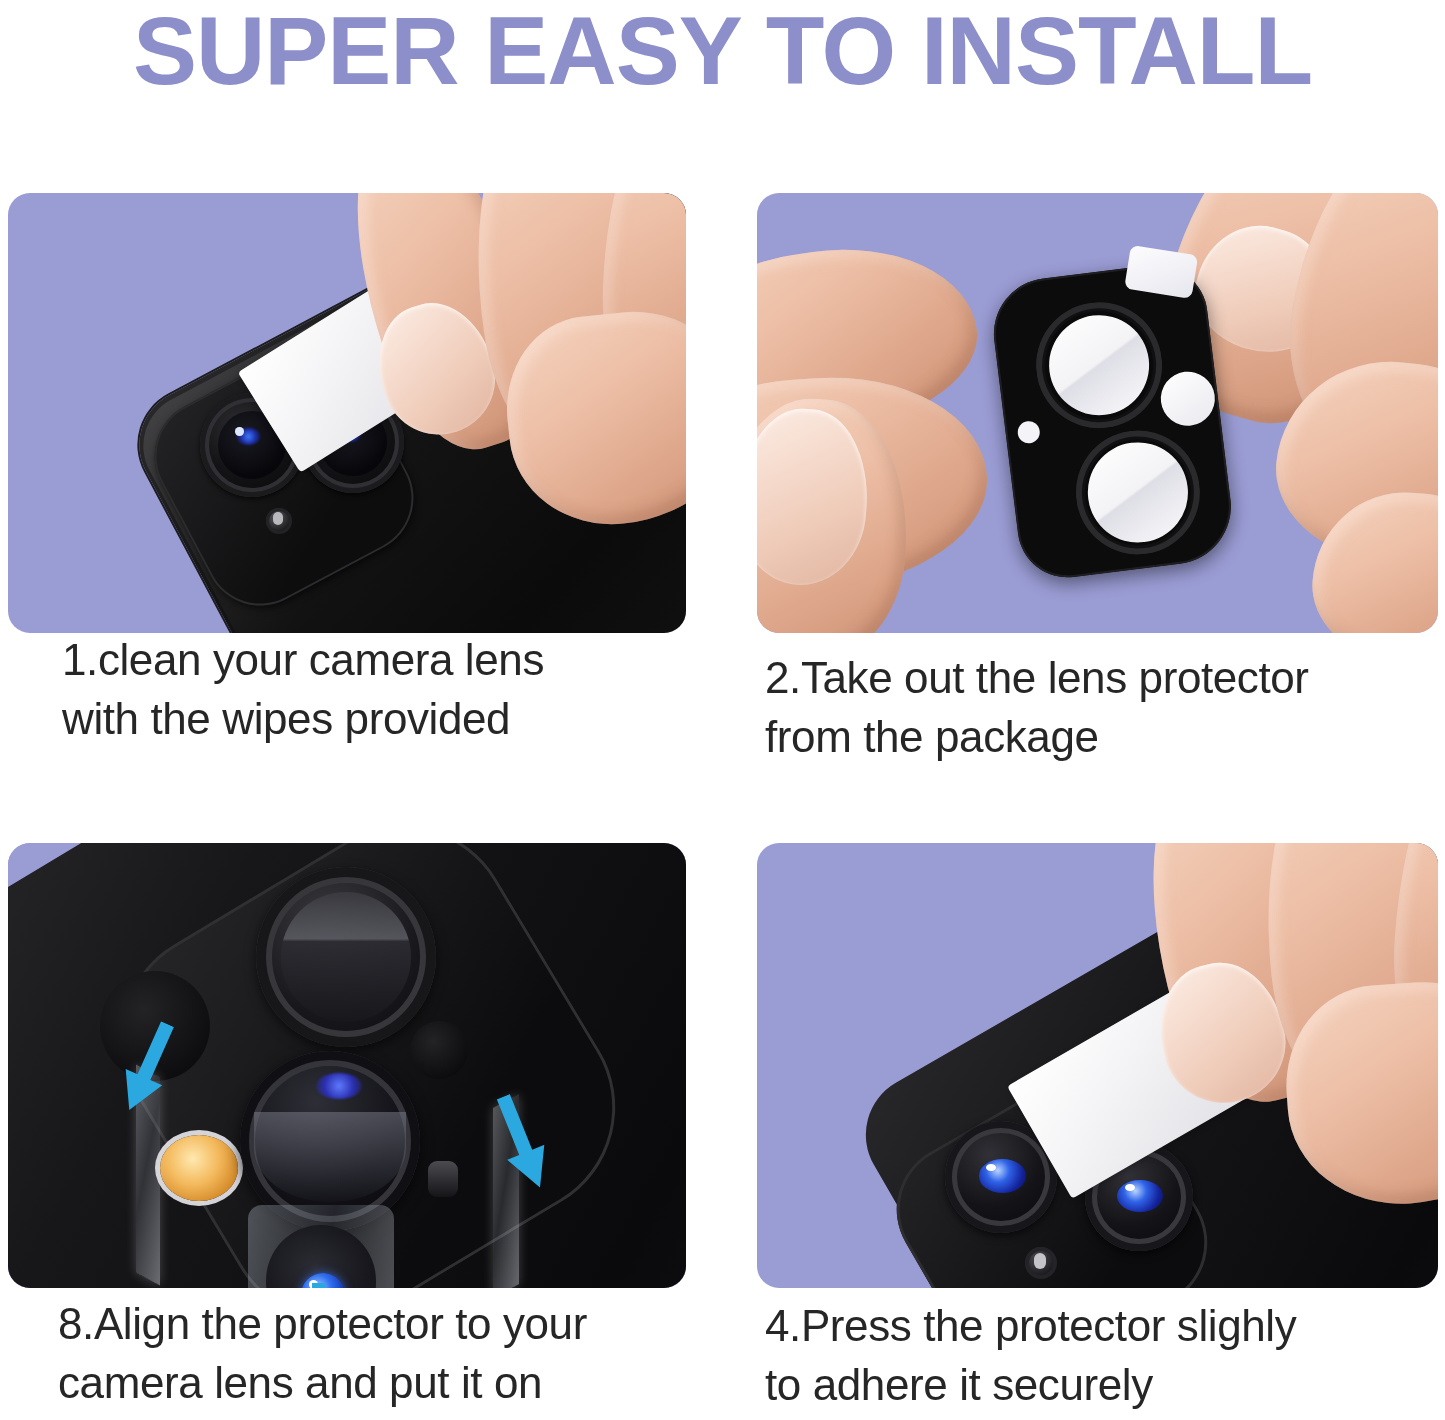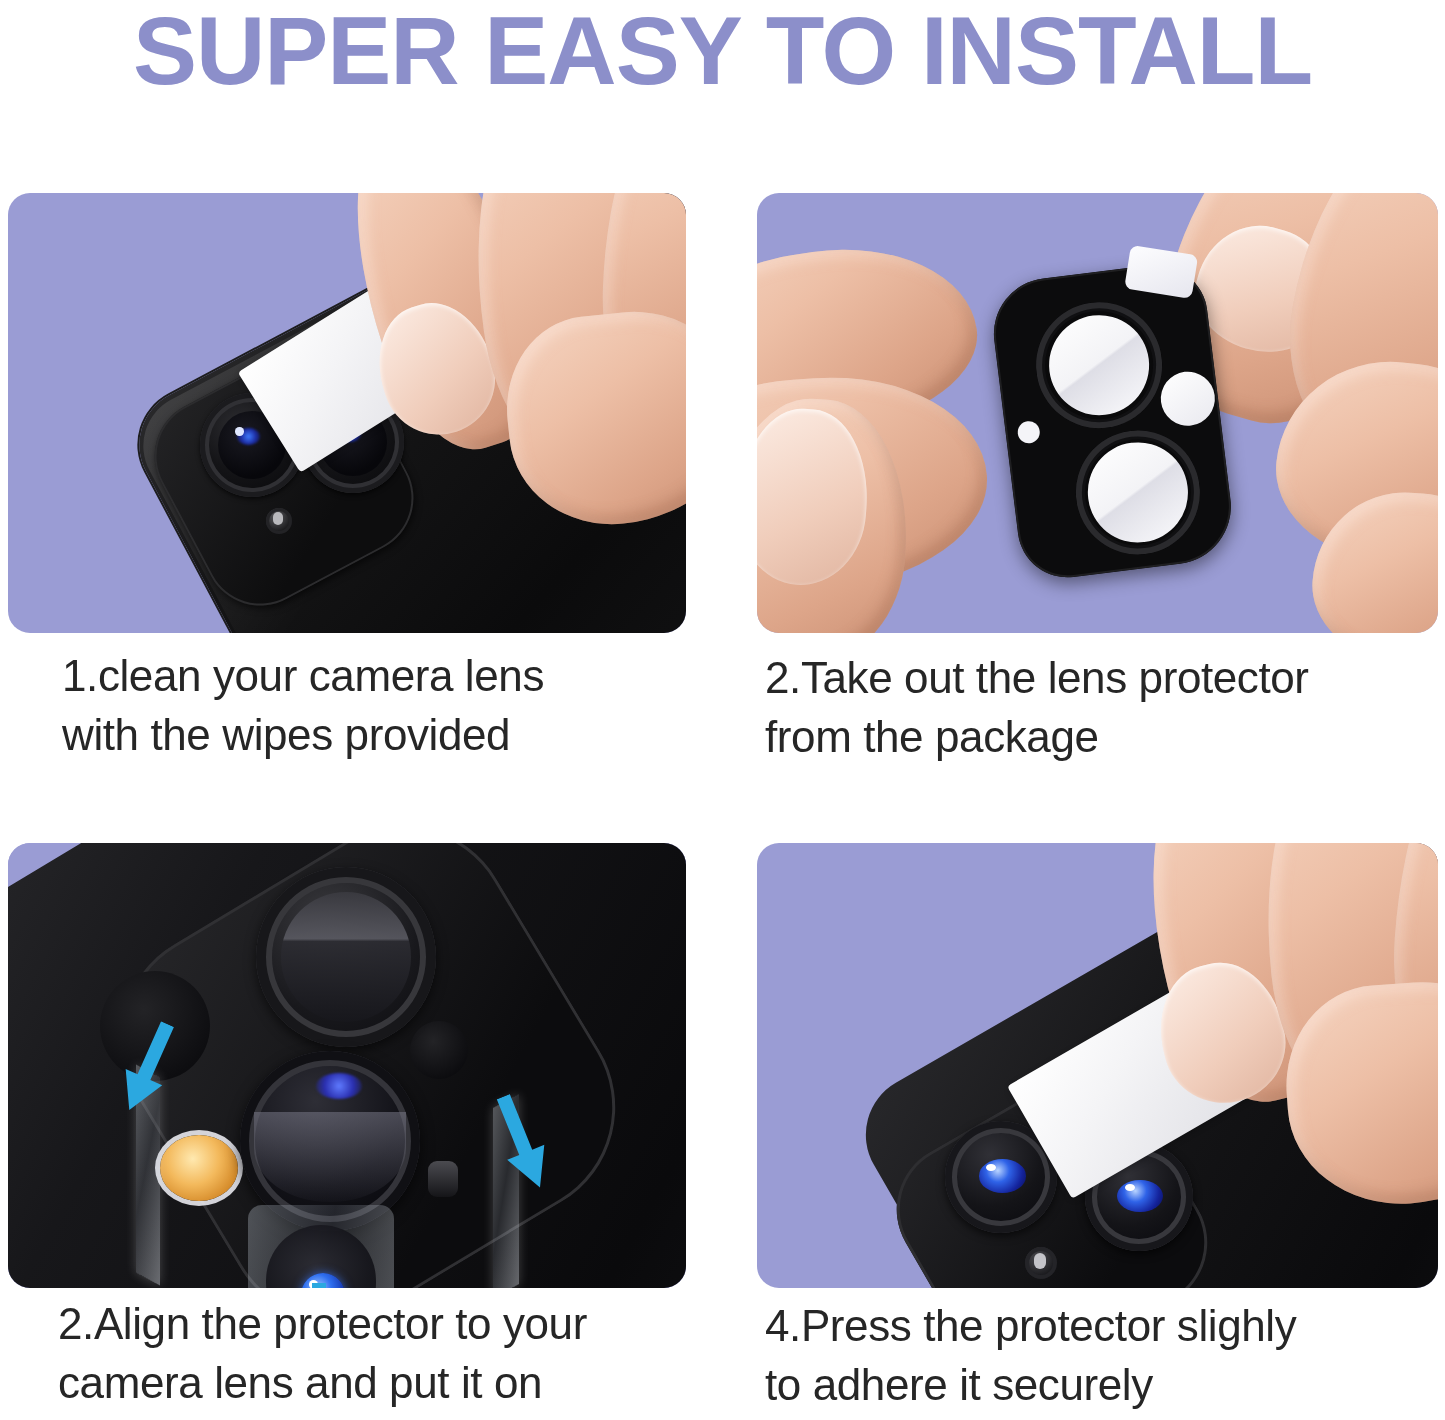--- a/index.html
+++ b/index.html
@@ -42,21 +42,21 @@
   
   .caption{
     position:absolute;
     font-size:44px;
     line-height:59px;
     color:#262626;
     letter-spacing:-0.4px;
     white-space:pre-line;
     font-weight:400;
   }
-  .cap1{left:62px; top:470px; width:660px;}
+  .cap1{left:62px; top:454px; width:660px;}
   .cap2{left:18px; top:472px; width:690px;}
   .cap3{left:58px; top:1118px;width:670px;}
   .cap4{left:18px; top:1120px;width:690px;}
 
   
   .p1-phone{
     position:absolute;
     left:188px; top:55px;
     width:620px; height:480px;
     background:linear-gradient(160deg,#2a2a2c 0%,#151516 28%,#0b0b0c 65%,#131314 100%);
@@ -400,21 +400,21 @@
         </svg>
       </div>
       <div class="arrow" style="left:288px;top:440px;">
         <svg width="46" height="110" viewBox="0 0 46 110">
           <path d="M16 0 h14 v66 h14 L23 108 L2 66 h14 z" fill="#2ba8e0"></path>
         </svg>
       </div>
     </div>
   </div>
 
-  <div class="caption cap3">2.Align the protector to your
+  <div class="caption cap3">8.Align the protector to your
 camera lens and put it on</div>
 
   <div class="cell c4">
     <div class="panel">
       <div class="p4-phone"></div>
       <div class="p4-bump"></div>
 
       <div class="p4-lens p4-l1">
           <div class="bl"></div>
         </div>

